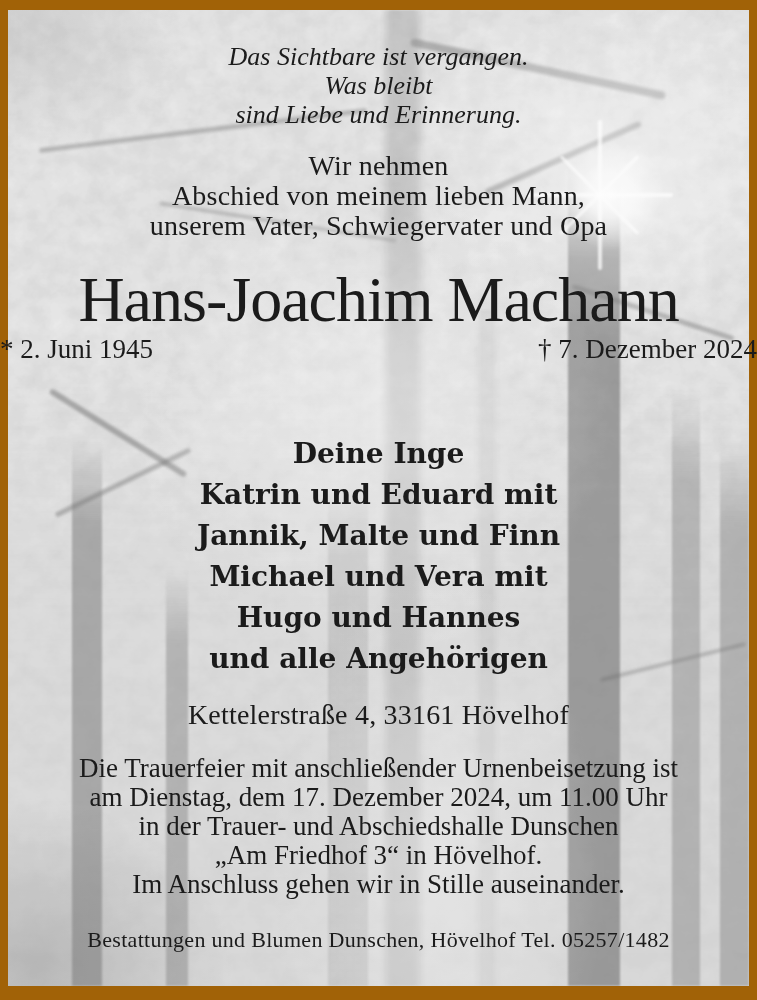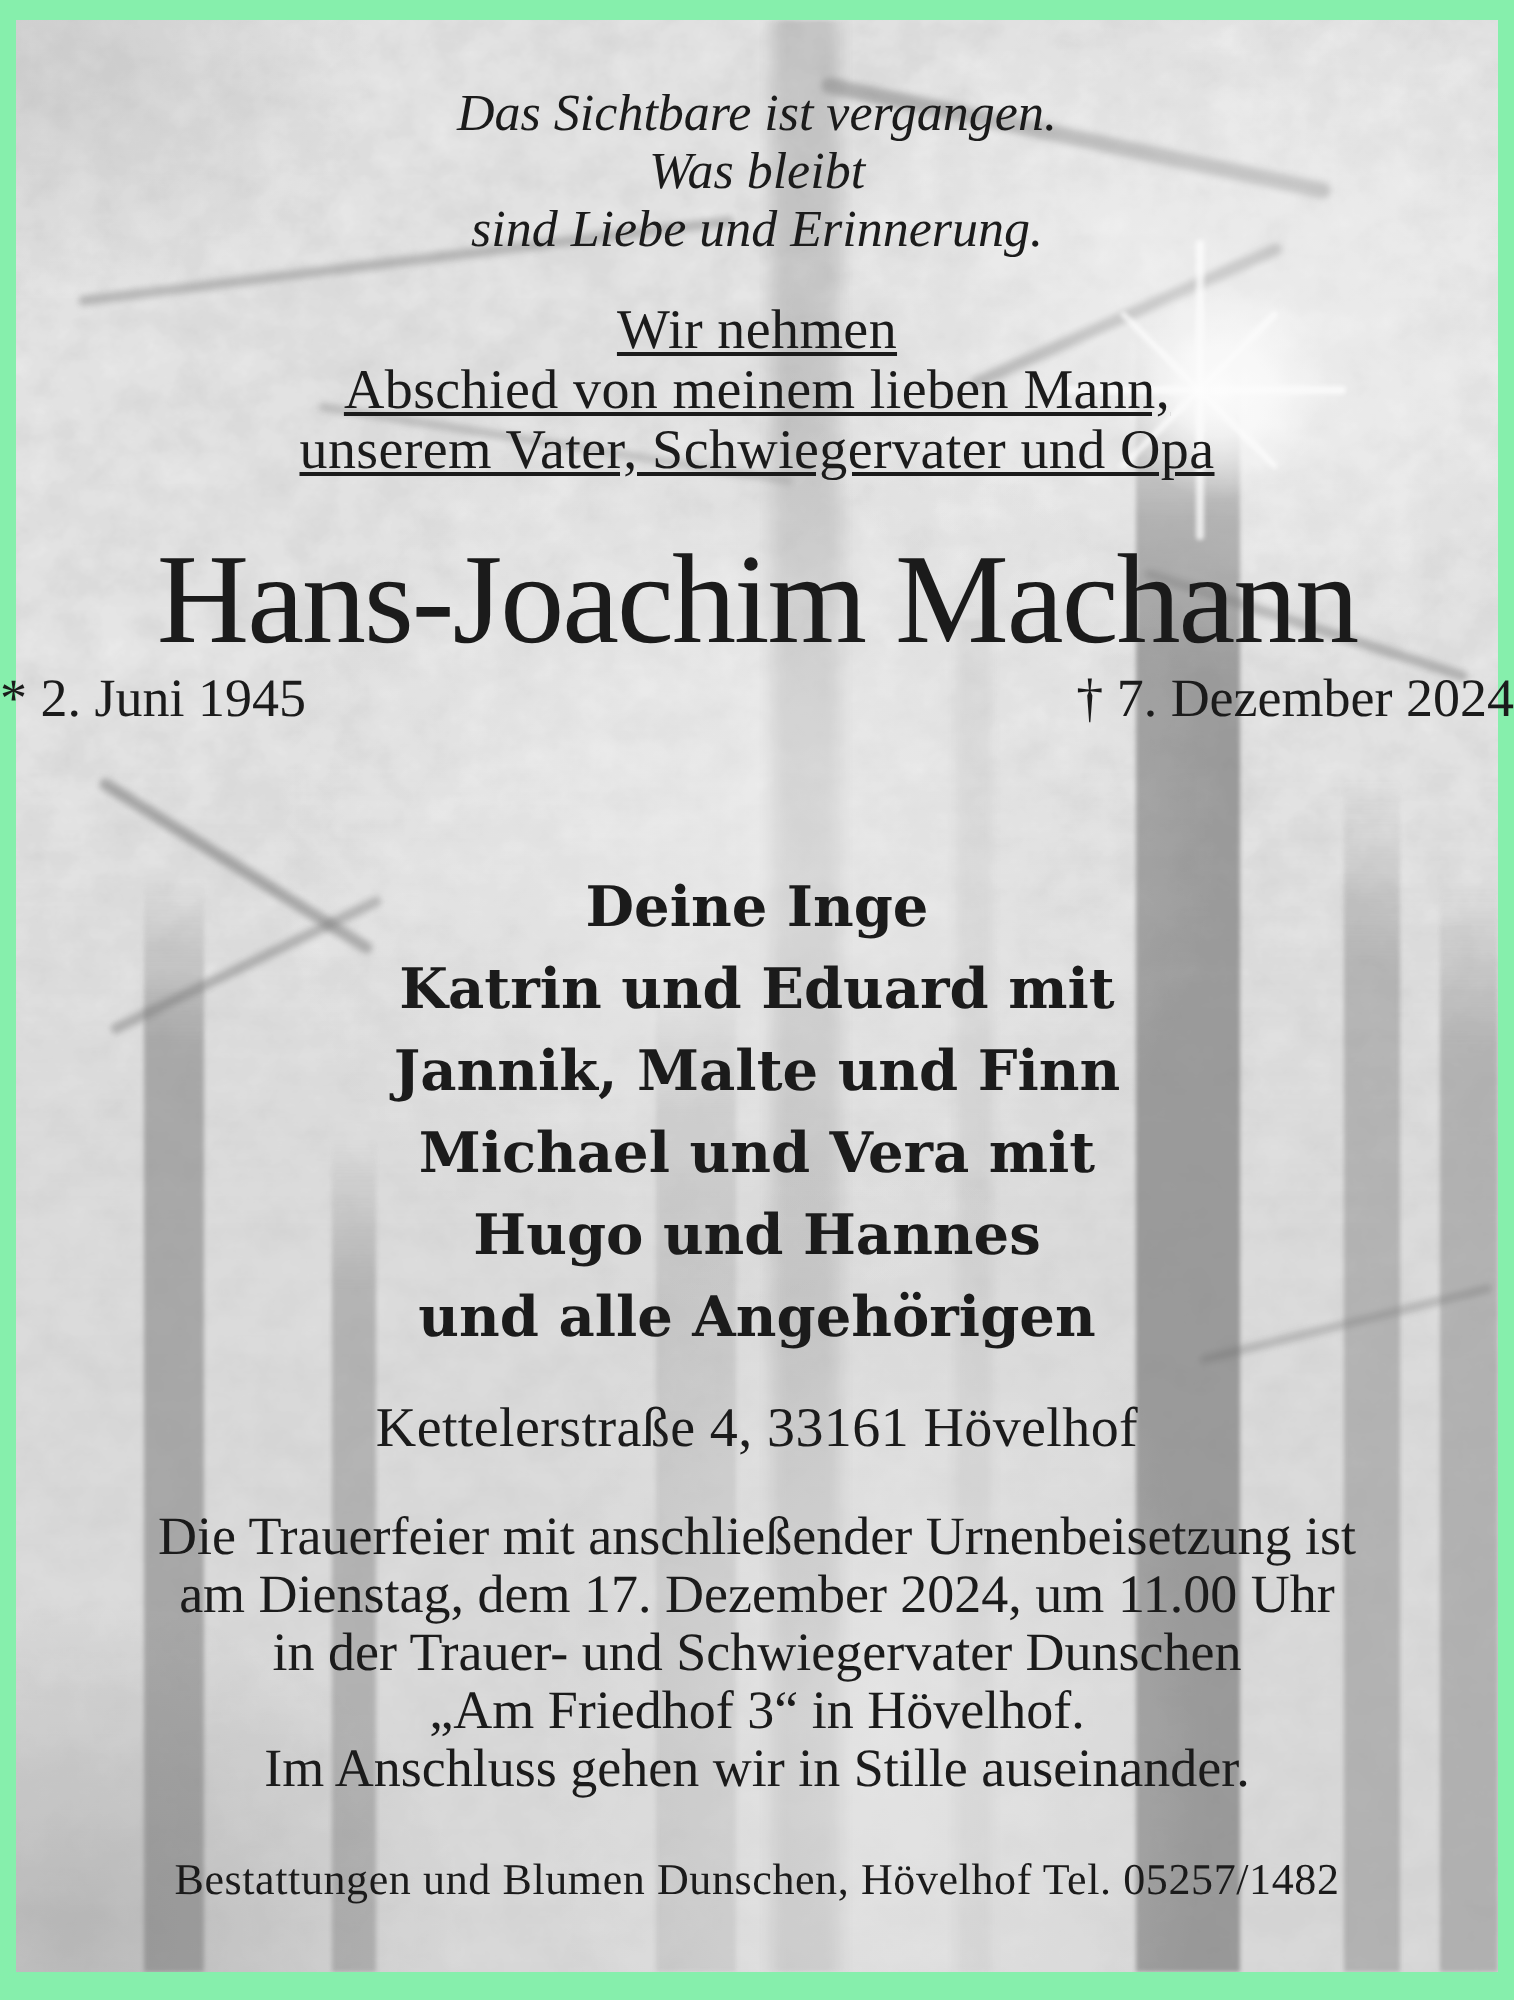--- a/index.html
+++ b/index.html
@@ -1,17 +1,17 @@
 <!DOCTYPE html>
 <html><head>
 <meta charset="utf-8">
 <style>
   html,body{margin:0;padding:0;background:#222;}
   #stage{
-    position:relative;width:757px;height:1000px;background:#86efac;overflow:hidden;
+    position:relative;width:757px;height:1000px;background:#a16207;overflow:hidden;
     font-family:"Liberation Serif",serif;
   }
   
   #photo{
     position:absolute;left:8px;top:10px;right:8px;bottom:14px;
     background:#cccccc;overflow:hidden;
   }
   .layer{position:absolute;inset:0;pointer-events:none;}
   svg.noise{position:absolute;inset:0;width:100%;height:100%;
     -webkit-mask-image:linear-gradient(to bottom,rgba(0,0,0,.95) 0%,rgba(0,0,0,.9) 38%,rgba(0,0,0,.5) 62%,rgba(0,0,0,.35) 100%);
@@ -26,21 +26,21 @@
   .ray{position:absolute;background:rgba(255,255,255,.75);filter:blur(1px);border-radius:2px;}
   .haze-center{background:radial-gradient(ellipse 330px 330px at 49% 42%,rgba(240,240,240,.50),rgba(240,240,240,0) 72%);}
   .haze-topright{background:radial-gradient(ellipse 300px 230px at 82% 16%,rgba(250,250,250,.55),rgba(250,250,250,0) 75%);}
   .haze-bottom{background:radial-gradient(ellipse 240px 420px at 58% 88%,rgba(238,238,238,.50),rgba(238,238,238,0) 70%);}
   .dark-corner-bl{background:radial-gradient(ellipse 260px 220px at 4% 98%,rgba(90,90,90,.30),rgba(90,90,90,0) 75%);}
   .dark-corner-tl{background:radial-gradient(ellipse 220px 160px at 2% 2%,rgba(120,120,120,.22),rgba(120,120,120,0) 75%);}
   .veil{background:rgba(255,255,255,.12);}
   
   .txt{position:absolute;left:0;right:0;text-align:center;color:#1b1b1b;}
   #epigraph{top:42px;font-style:italic;font-size:26px;line-height:29px;}
-  #intro{top:151px;font-size:28px;line-height:30px;letter-spacing:.2px;text-decoration:underline;}
+  #intro{top:151px;font-size:28px;line-height:30px;letter-spacing:.2px;}
   #name-block{top:266px;font-size:64px;line-height:1.05;letter-spacing:-1px;}
   #dates{top:334px;font-size:27px;display:flex;justify-content:space-between;gap:58px;}
   #memoriam{top:394px;font-family:"DejaVu Serif",serif;font-size:23px;}
   #mourners{top:433px;font-family:"DejaVu Serif",serif;font-size:28px;line-height:41px;font-weight:bold;}
   #address{top:699px;font-size:28px;letter-spacing:.2px;}
   #service{top:754px;font-size:27px;line-height:29px;}
   #funeral-home{top:927px;font-size:22px;letter-spacing:.3px;}
 </style>
 </head>
 <body>
@@ -132,19 +132,19 @@
     <div>Michael und Vera mit</div>
     <div>Hugo und Hannes</div>
     <div>und alle Angehörigen</div>
   </div>
 
   <div class="txt" id="address">Kettelerstraße 4, 33161 Hövelhof</div>
 
   <div class="txt" id="service">
     <div>Die Trauerfeier mit anschließender Urnenbeisetzung ist</div>
     <div>am Dienstag, dem 17. Dezember 2024, um 11.00 Uhr</div>
-    <div>in der Trauer- und Schwiegervater Dunschen</div>
+    <div>in der Trauer- und Abschiedshalle Dunschen</div>
     <div>„Am Friedhof 3“ in Hövelhof.</div>
     <div>Im Anschluss gehen wir in Stille auseinander.</div>
   </div>
 
   <div class="txt" id="funeral-home">Bestattungen und Blumen Dunschen, Hövelhof Tel. 05257/1482</div>
 </div>
 
 </body></html>

